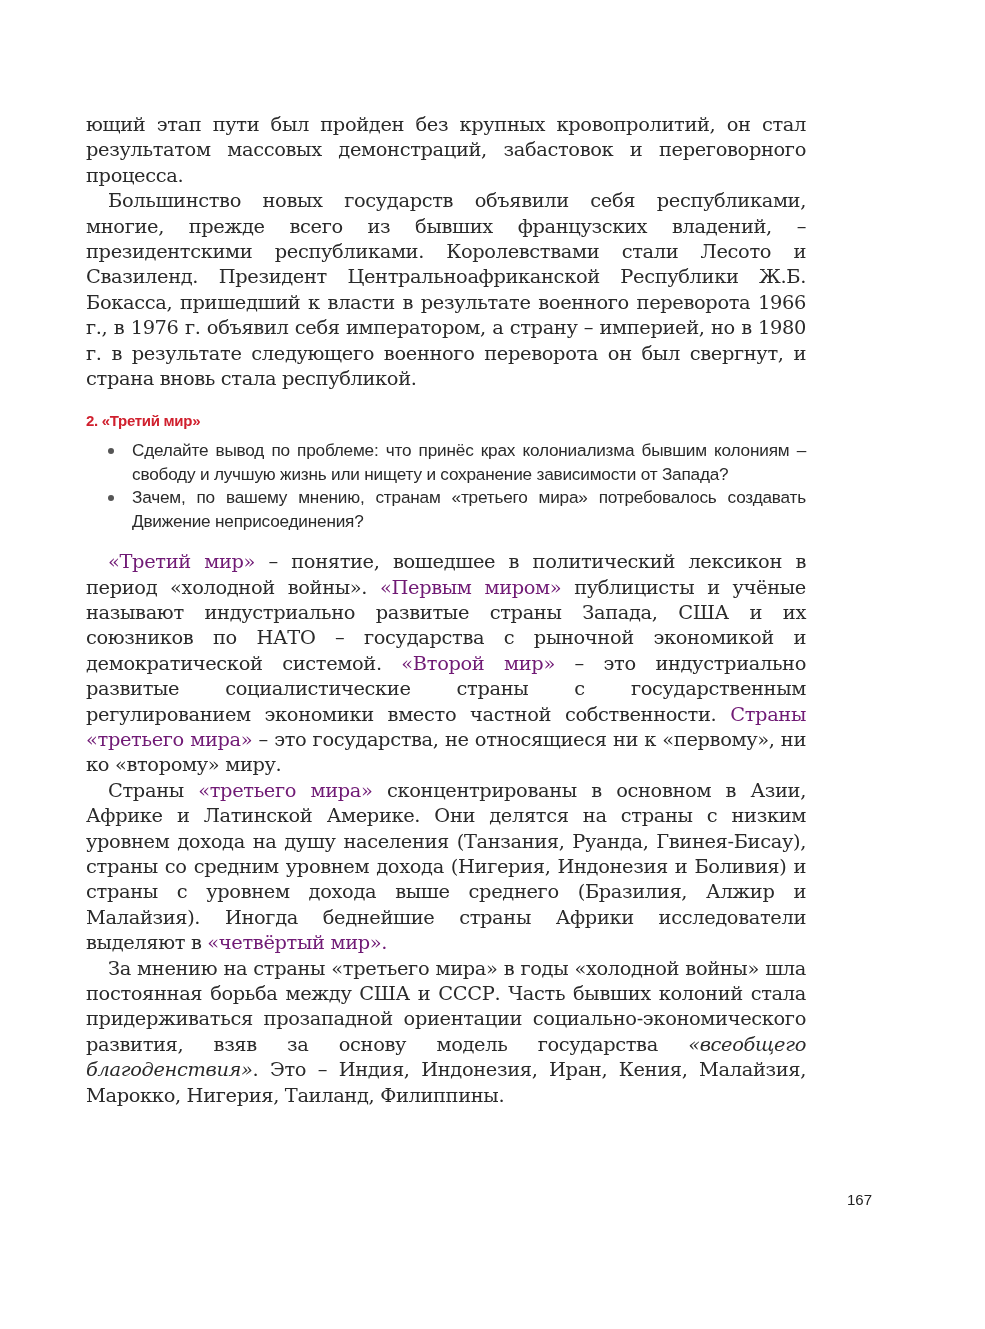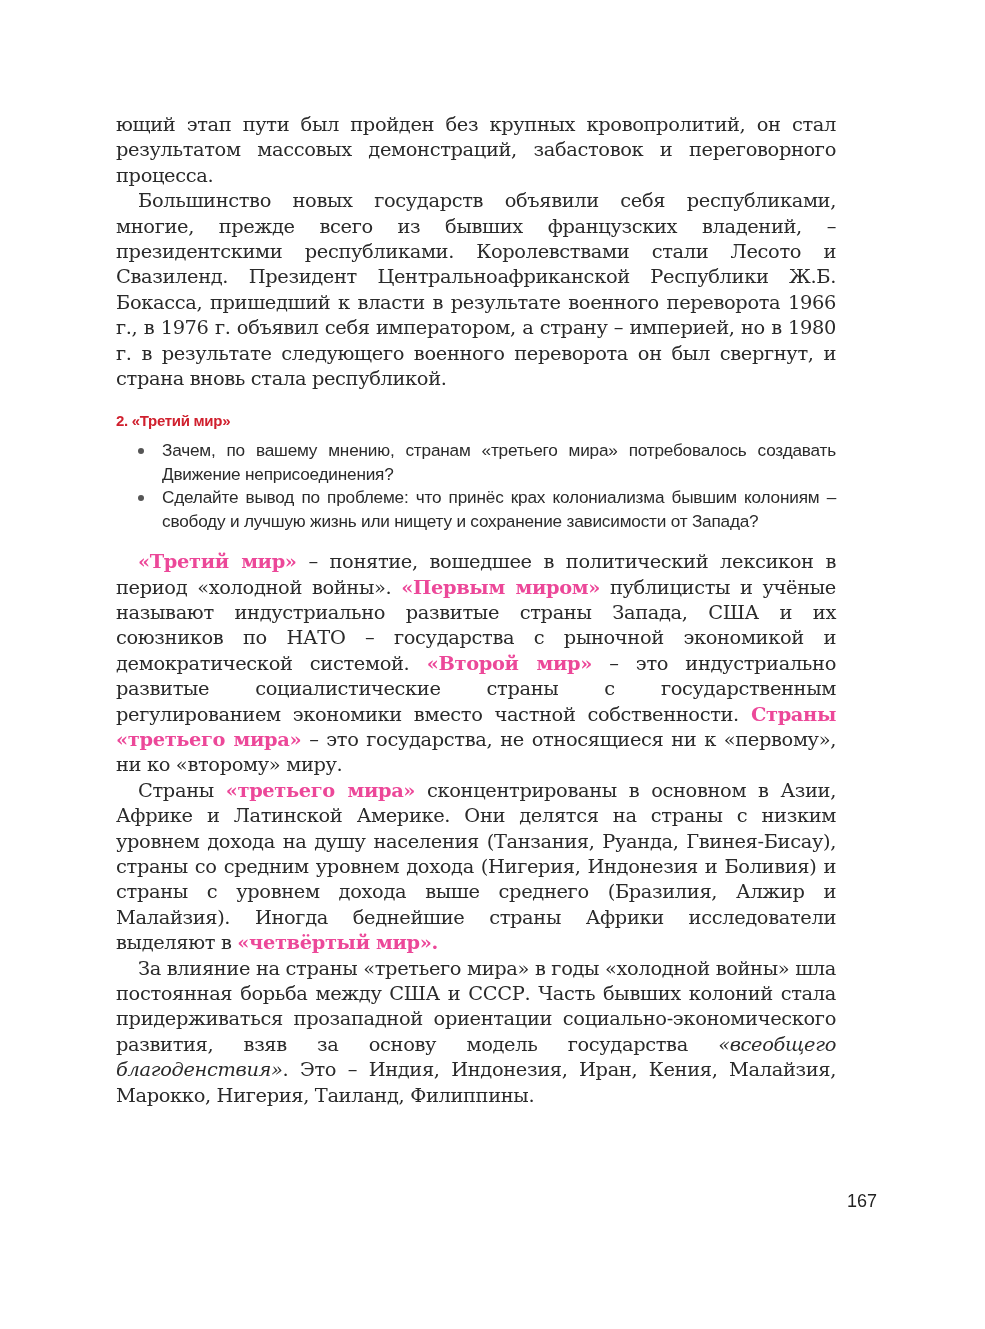--- a/index.html
+++ b/index.html
@@ -1,55 +1,55 @@
 <!DOCTYPE html>
 <html><head>
 <meta charset="utf-8">
 <style>
   html, body { margin: 0; padding: 0; background: #ffffff; }
   body { width: 985px; height: 1329px; position: relative; overflow: hidden; }
-  .page { position: absolute; left: 116px; top: 112px; width: 720px; color: #2a2a2a; }
+  .page { position: absolute; left: 86px; top: 112px; width: 720px; color: #2a2a2a; }
   .serif { font-family: "DejaVu Serif", "Liberation Serif", serif; font-size: 19.4px; line-height: 25.4px; letter-spacing: -0.35px; text-align: justify; }
   .para { margin: 0; }
   .indent { text-indent: 22px; }
   .heading { font-family: "Liberation Sans", "DejaVu Sans", sans-serif; font-weight: bold; font-size: 15px; color: #d0202e; margin: 18px 0 6px 0; line-height: 24px; letter-spacing: -0.3px; }
   .questions { list-style: none; margin: 0 0 16px 0; padding: 0; }
   .questions li { position: relative; padding-left: 46px; font-family: "Liberation Sans", "DejaVu Sans", sans-serif; font-size: 17.2px; line-height: 23.4px; text-align: justify; color: #2a2a2a; letter-spacing: -0.2px; }
   .questions li .bullet { position: absolute; left: 22px; top: 9px; width: 6px; height: 6px; border-radius: 50%; background: #555; }
-  b.term { font-weight: bold; color: #ec4899; }
+  b.term { font-weight: normal; color: #701a75; }
   i.it { font-style: italic; }
-  .page-number { position: absolute; left: 847px; top: 1191px; font-family: "Liberation Sans", "DejaVu Sans", sans-serif; font-size: 18px; color: #222; }
+  .page-number { position: absolute; left: 847px; top: 1191px; font-family: "Liberation Sans", "DejaVu Sans", sans-serif; font-size: 15px; color: #222; }
 </style>
 </head>
 <body>
 
 <div class="page">
   <p class="para serif">ющий этап пути был пройден без крупных кровопролитий, он стал результатом массовых демонстраций, забастовок и переговорного процесса.</p>
   <p class="para serif indent">Большинство новых государств объявили себя республиками, многие, прежде всего из бывших французских владений, – президентскими республиками. Королевствами стали Лесото и Свазиленд. Президент Центральноафриканской Республики Ж.Б. Бокасса, пришедший к власти в результате военного переворота 1966 г., в 1976 г. объявил себя императором, а страну – империей, но в 1980 г. в результате следующего военного переворота он был свергнут, и страна вновь стала республикой.</p>
 
   <div class="heading">2. «Третий мир»</div>
 
   <ul class="questions">
     <li>
       <span class="bullet"></span>
-      <span>Зачем, по вашему мнению, странам «третьего мира» потребовалось создавать Движение неприсоединения?</span>
+      <span>Сделайте вывод по проблеме: что принёс крах колониализма бывшим колониям – свободу и лучшую жизнь или нищету и сохранение зависимости от Запада?</span>
     </li>
     <li>
       <span class="bullet"></span>
-      <span>Сделайте вывод по проблеме: что принёс крах колониализма бывшим колониям – свободу и лучшую жизнь или нищету и сохранение зависимости от Запада?</span>
+      <span>Зачем, по вашему мнению, странам «третьего мира» потребовалось создавать Движение неприсоединения?</span>
     </li>
   </ul>
 
   <p class="para serif indent">
     <b class="term">«Третий мир»</b><span> – понятие, вошедшее в политический лексикон в период «холодной войны». </span><b class="term">«Первым миром»</b><span> публицисты и учёные называют индустриально развитые страны Запада, США и их союзников по НАТО – государства с рыночной экономикой и демократической системой. </span><b class="term">«Второй мир»</b><span> – это индустриально развитые социалистические страны с государственным регулированием экономики вместо частной собственности. </span><b class="term">Страны «третьего мира»</b><span> – это государства, не относящиеся ни к «первому», ни ко «второму» миру.</span>
   </p>
 
   <p class="para serif indent">
     <span>Страны </span><b class="term">«третьего мира»</b><span> сконцентрированы в основном в Азии, Африке и Латинской Америке. Они делятся на страны с низким уровнем дохода на душу населения (Танзания, Руанда, Гвинея-Бисау), страны со средним уровнем дохода (Нигерия, Индонезия и Боливия) и страны с уровнем дохода выше среднего (Бразилия, Алжир и Малайзия). Иногда беднейшие страны Африки исследователи выделяют в </span><b class="term">«четвёртый мир».</b>
   </p>
 
 
   <p class="para serif indent">
-    <span>За влияние на страны «третьего мира» в годы «холодной войны» шла постоянная борьба между США и СССР. Часть бывших колоний стала придерживаться прозападной ориентации социально-экономического развития, взяв за основу модель государства </span><i class="it">«всеобщего благоденствия»</i><span>. Это – Индия, Индонезия, Иран, Кения, Малайзия, Марокко, Нигерия, Таиланд, Филиппины.</span>
+    <span>За мнению на страны «третьего мира» в годы «холодной войны» шла постоянная борьба между США и СССР. Часть бывших колоний стала придерживаться прозападной ориентации социально-экономического развития, взяв за основу модель государства </span><i class="it">«всеобщего благоденствия»</i><span>. Это – Индия, Индонезия, Иран, Кения, Малайзия, Марокко, Нигерия, Таиланд, Филиппины.</span>
   </p>
 </div>
 
 <div class="page-number">167</div>
 
 </body></html>

